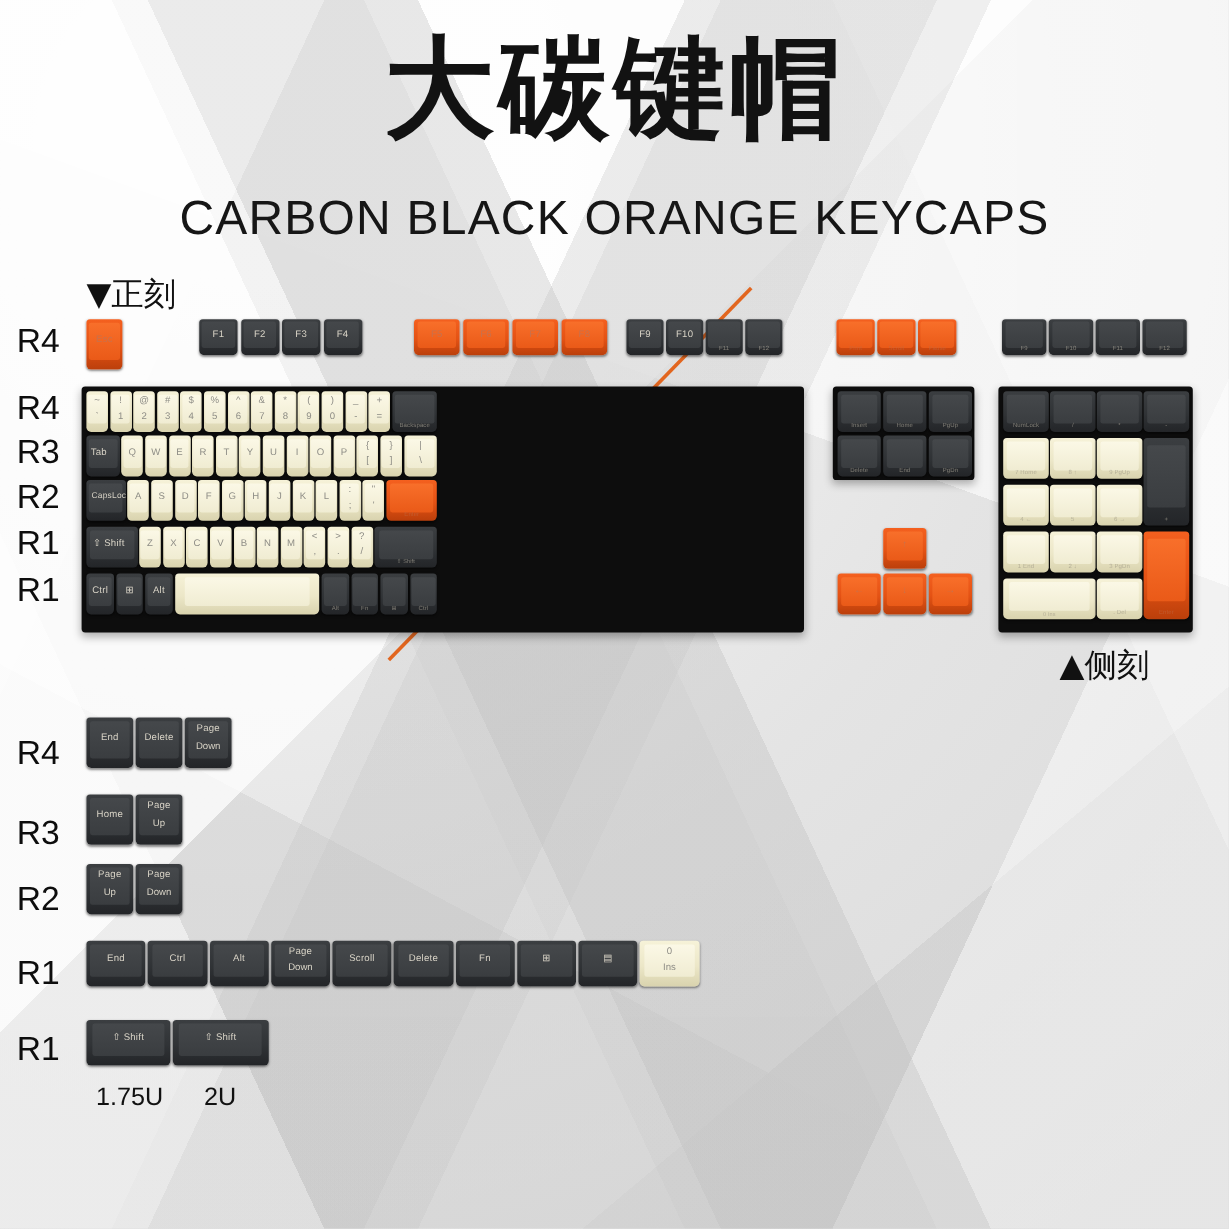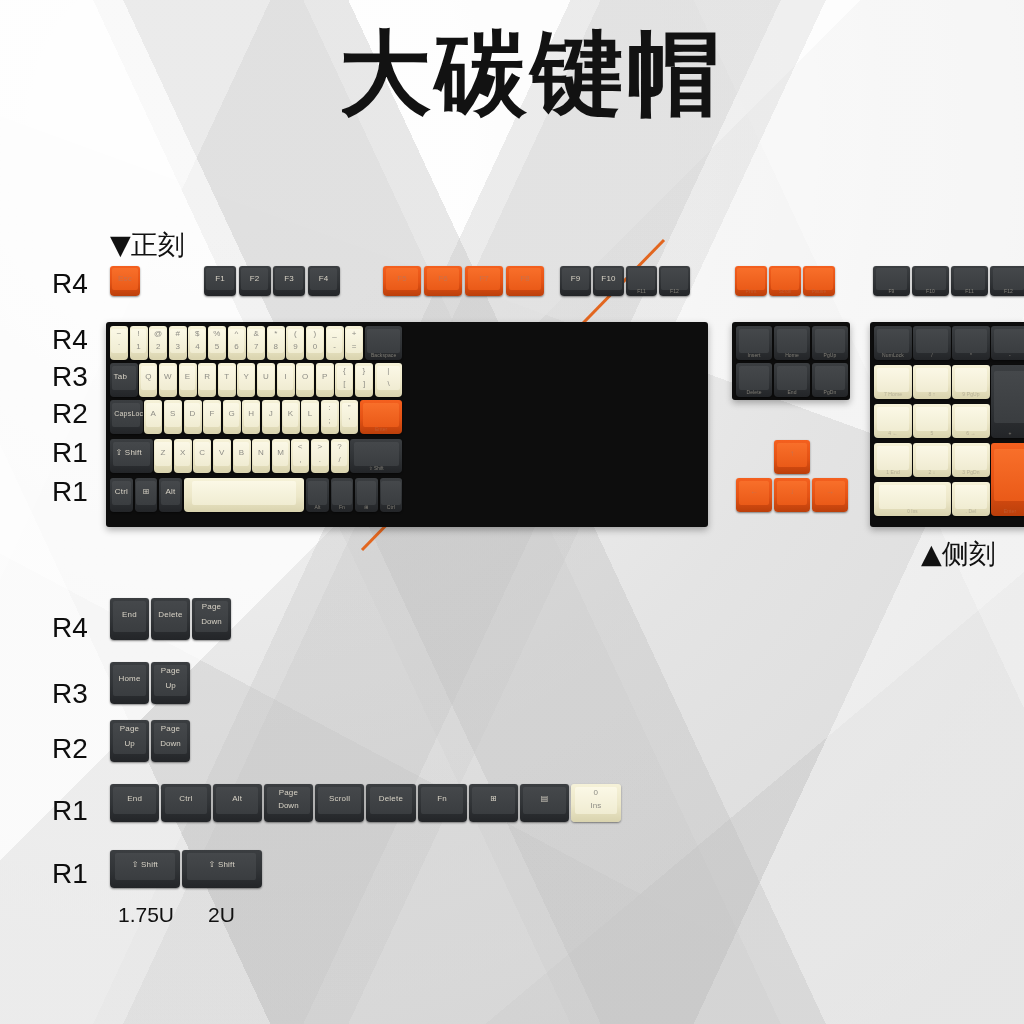--- a/index.html
+++ b/index.html
@@ -19,21 +19,21 @@
       radial-gradient(circle at 20% 12%, #fbfbfb 0%, #e4e4e4 55%, #d8d8d8 100%);
   }
   #bg:before, #bg:after {
     content:""; position:absolute; inset:0;
     background:
       linear-gradient(65deg, rgba(255,255,255,.5) 0 18%, rgba(0,0,0,0) 18% 40%, rgba(190,190,190,.35) 40% 55%, rgba(0,0,0,0) 55%),
       linear-gradient(-65deg, rgba(255,255,255,.45) 0 22%, rgba(0,0,0,0) 22% 48%, rgba(195,195,195,.3) 48% 62%, rgba(0,0,0,0) 62%);
   }
   #bg:after { opacity:.6; transform:scaleY(-1); }
 
-  #stage { position:absolute; inset:0; z-index:2;margin-left:38px; }
+  #stage { position:absolute; inset:0; z-index:2; }
 
   .abs { position:absolute; }
 
   
   #title {
     left:0; right:0; top:28px; text-align:center;
     font-size:92px; line-height:1; font-weight:700; color:#121212;
     letter-spacing:4px;
     font-family:"DejaVu Sans","Liberation Sans",sans-serif;
   }
@@ -111,35 +111,36 @@
   .sizelabel { font-size:21px; color:#111; }
 </style>
 </head>
 <body>
 
 <div id="bg"></div>
 
 <div id="stage">
 
   <div class="abs" id="title">大碳键帽</div>
+  <div class="abs" id="subtitle">CARBON  BLACK ORANGE KEYCAPS</div>
   <div class="abs mark" id="mark-front">▼正刻</div>
   <div class="abs mark" id="mark-side">▲侧刻</div>
 
   <svg class="abs" id="streak" viewBox="0 0 314 318">
     <line x1="308" y1="4" x2="6" y2="314" stroke="#e2661f" stroke-width="3"></line>
   </svg>
 
   <div id="kbroot">
       <div class="abs rowlabel" style="left: 14px; top: 268px;">R4</div>
       <div class="abs rowlabel" style="left: 14px; top: 324px;">R4</div>
       <div class="abs rowlabel" style="left: 14px; top: 361px;">R3</div>
       <div class="abs rowlabel" style="left: 14px; top: 398px;">R2</div>
       <div class="abs rowlabel" style="left: 14px; top: 437px;">R1</div>
       <div class="abs rowlabel" style="left: 14px; top: 476px;">R1</div>
-      <div class="key k-orange" style="left: 72px; top: 266px; width: 30px; height: 30px;">
+      <div class="key k-orange" style="left: 72px; top: 266px; width: 30px; height: 42px;">
         <div class="top"></div>
         <div class="lg" style="top: 30%;">Esc</div>
       </div>
       <div class="key k-dark" style="left: 166px; top: 266px; width: 32px; height: 30px;">
         <div class="top"></div>
         <div class="lg" style="top: 30%;">F1</div>
       </div>
       <div class="key k-dark" style="left: 200.5px; top: 266px; width: 32px; height: 30px;">
         <div class="top"></div>
         <div class="lg" style="top: 30%;">F2</div>

